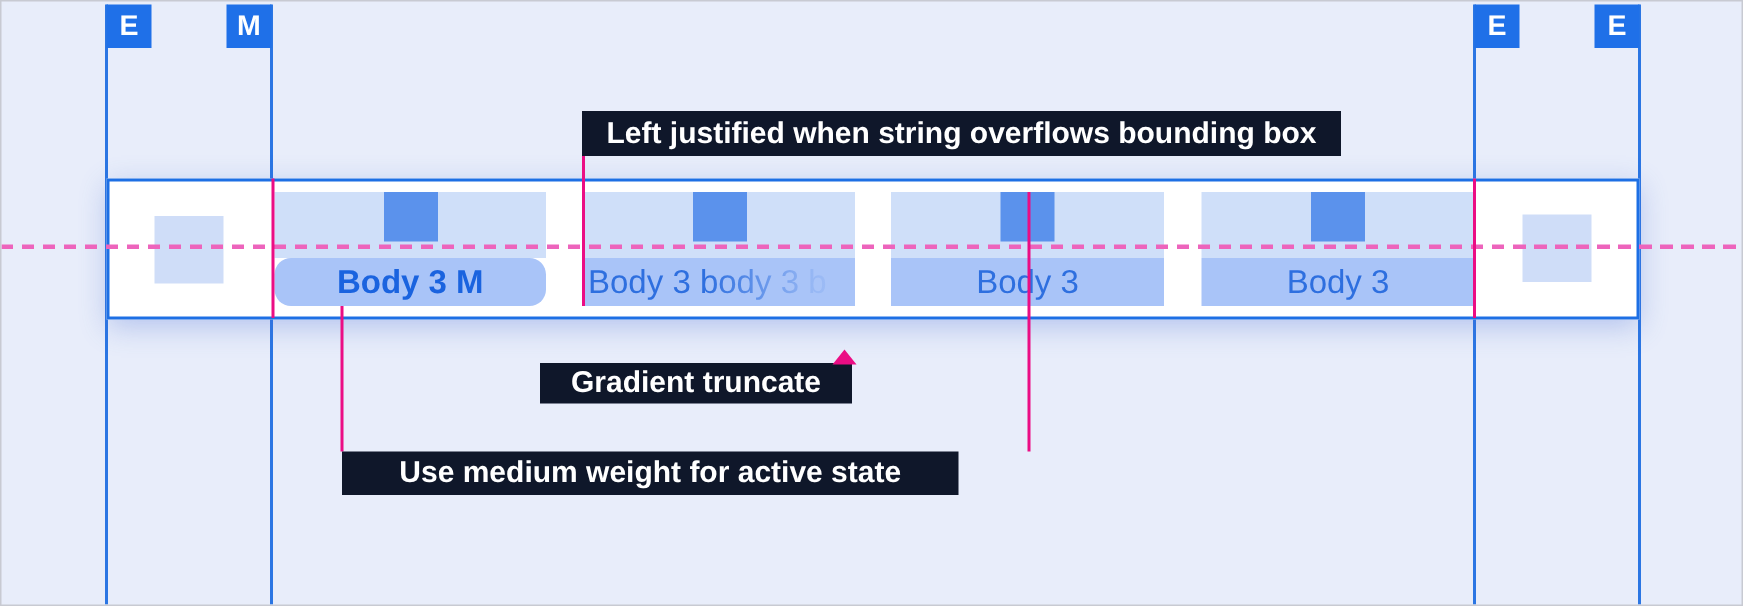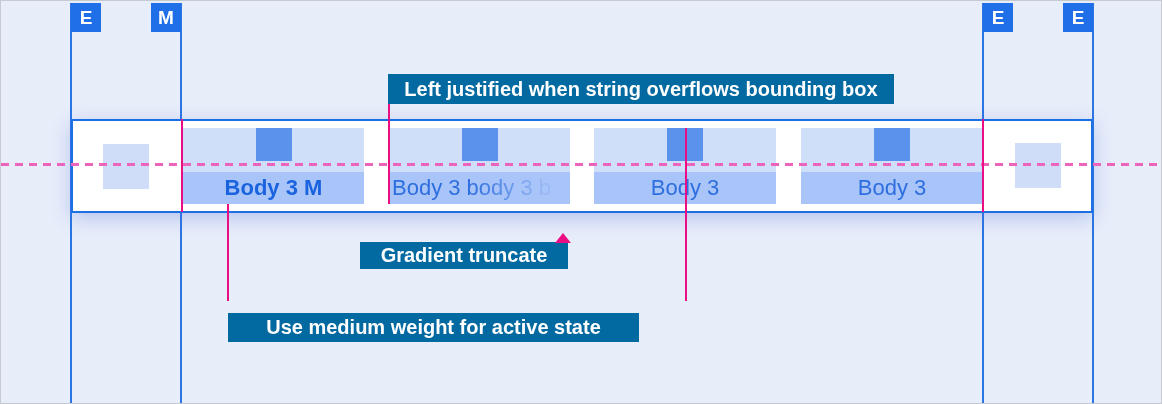--- a/index.html
+++ b/index.html
@@ -24,44 +24,44 @@
   
   .side-square{position:absolute;width:46px;height:45px;background:#CFDDF8;z-index:3;}
   .side-square.left{left:102px;top:143px;}
   .side-square.right{left:1014px;top:142px;}
   
   .tab{position:absolute;top:127px;height:76px;z-index:3;}
   .tab-top{position:relative;height:44px;background:#CFDFF9;}
   .tab-square{position:absolute;top:0;left:50%;margin-left:-18px;width:36px;height:33px;background:#5B92EC;}
   .tab-band{position:relative;height:32px;background:#A9C4F8;color:#2E6FDF;
     font-size:22px;line-height:32px;text-align:center;white-space:nowrap;overflow:hidden;}
-  .tab.active .tab-band{font-weight:bold;color:#1A63DF;}
+  .tab.active .tab-band{font-weight:bold;color:#1A63DF;border-radius:11px;}
   .tab.truncated .tab-band{text-align:left;padding-left:3px;}
   .fade{position:absolute;top:0;right:0;width:55%;height:100%;
     background:linear-gradient(90deg,rgba(169,196,248,0) 0%,rgba(169,196,248,.85) 72%,#A9C4F8 100%);}
   .tab1{left:182px;width:181px;}
   .tab2{left:388px;width:181px;}
   .tab3{left:593px;width:182px;}
   .tab4{left:800px;width:182px;}
   
   .dashline{position:absolute;left:0;top:162px;width:1162px;height:3px;z-index:4;
     background:repeating-linear-gradient(90deg,#ED64BC 0 8px,transparent 8px 14px);}
   
   .pline{position:absolute;width:2px;background:#EB0D84;z-index:5;}
   .pl-m{left:180px;top:118px;height:93px;}
   .pl-right{left:981px;top:118px;height:93px;}
   .pl-leftjust{left:387px;top:103px;height:100px;}
   .pl-medium{left:226px;top:203px;height:97px;}
   .pl-center{left:684px;top:127px;height:173px;}
   
-  .anno{position:absolute;background:#0369a1;color:#fff;font-weight:bold;font-size:20px;
+  .anno{position:absolute;background:#0f172a;color:#fff;font-weight:bold;font-size:20px;
     text-align:center;z-index:6;box-sizing:border-box;}
   .anno-leftjust{left:387px;top:73px;width:506px;height:30px;line-height:30px;}
   .anno-gradient{left:359px;top:227px;width:208px;height:27px;line-height:27px;margin-top:14px;}
-  .anno-medium{left:227px;top:300px;width:411px;height:29px;line-height:29px;margin-top:12px;}
+  .anno-medium{left:227px;top:300px;width:411px;height:29px;line-height:29px;}
   .anno-center{left:684px;top:300px;width:309px;height:29px;line-height:29px;}
   .caret-up{position:absolute;top:-9px;right:-3px;width:0;height:0;
     border-left:8px solid transparent;border-right:8px solid transparent;border-bottom:10px solid #EB0D84;}
 </style>
 </head>
 <body>
 
 <div class="canvas">
 
   <div class="vline" style="left:69px"></div>

